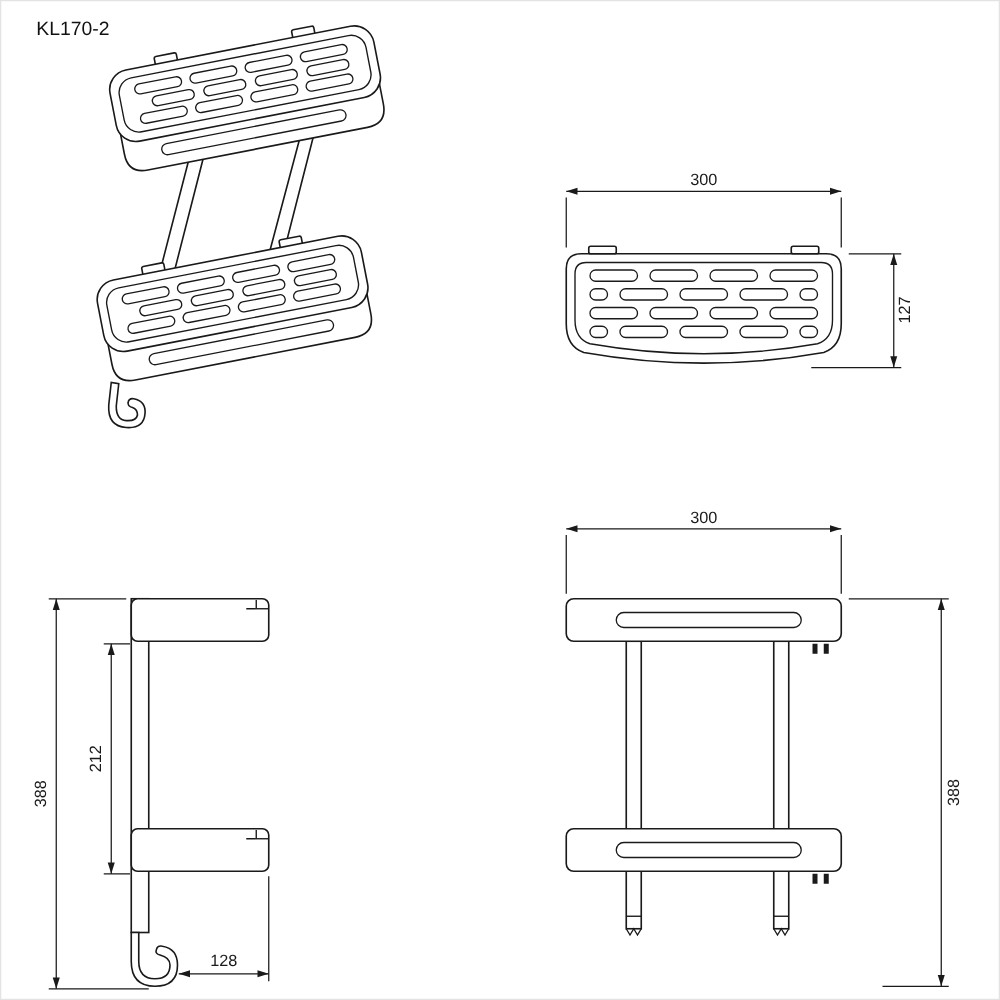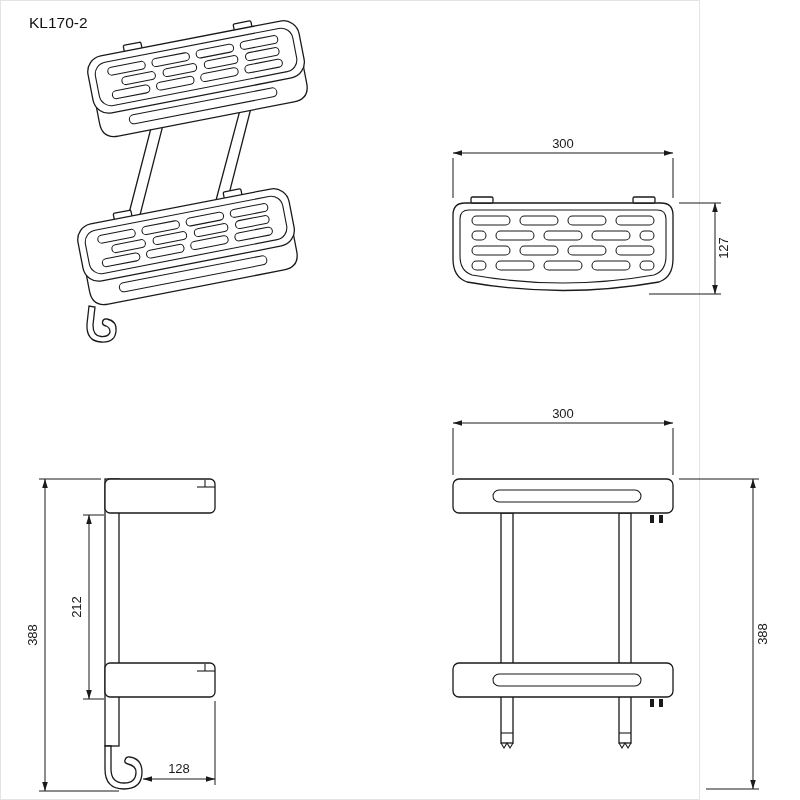--- a/index.html
+++ b/index.html
@@ -1,17 +1,17 @@
 <!DOCTYPE html>
 <html><head>
 <meta charset="utf-8">
 <style>
   html,body{margin:0;padding:0;background:#fff;}
   .canvas{
-    width:700px;height:800px;position:relative;background:#ffffff;
+    width:800px;height:800px;position:relative;background:#ffffff;
     border:1px solid #e3e3e3;box-sizing:border-box;
     font-family:"Liberation Sans", sans-serif;
   }
   svg{display:block;}
   text{
     font-family:"Liberation Sans", sans-serif;
     font-size:13px;fill:#1a1a1a;
   }
   .title-text{font-size:15.5px;fill:#111;font-weight:500;}
   .obj{fill:#ffffff;stroke:#1a1a1a;stroke-width:1.3;}

